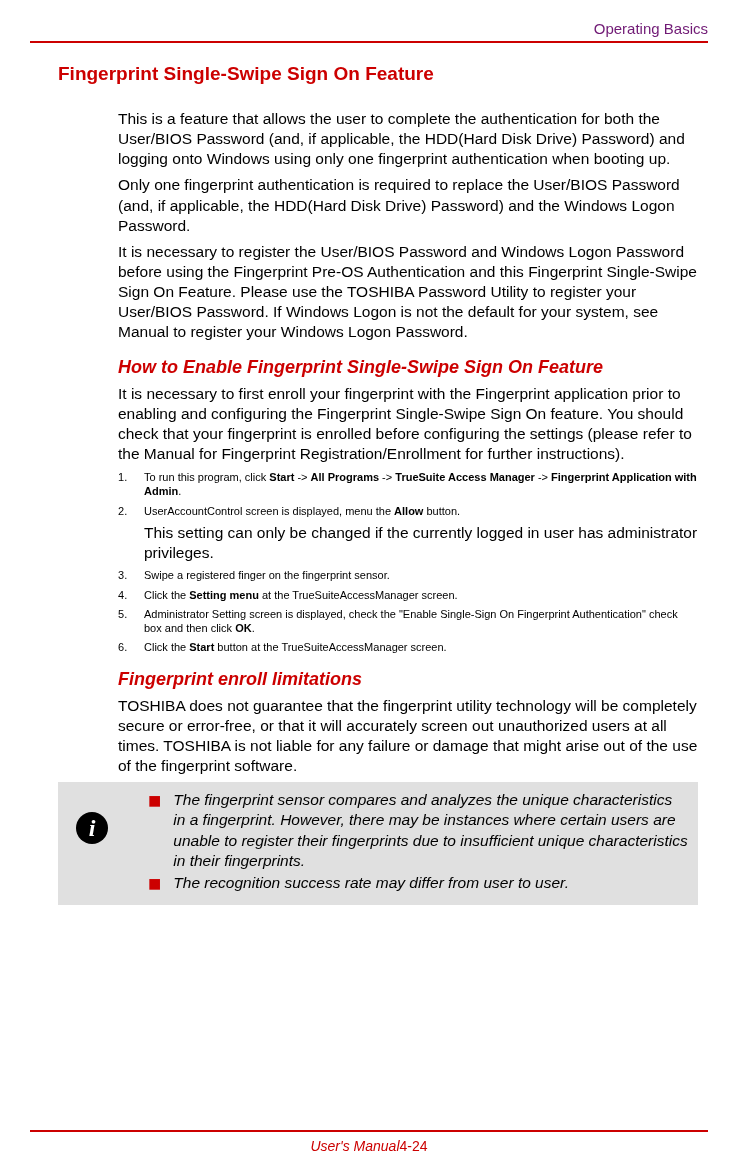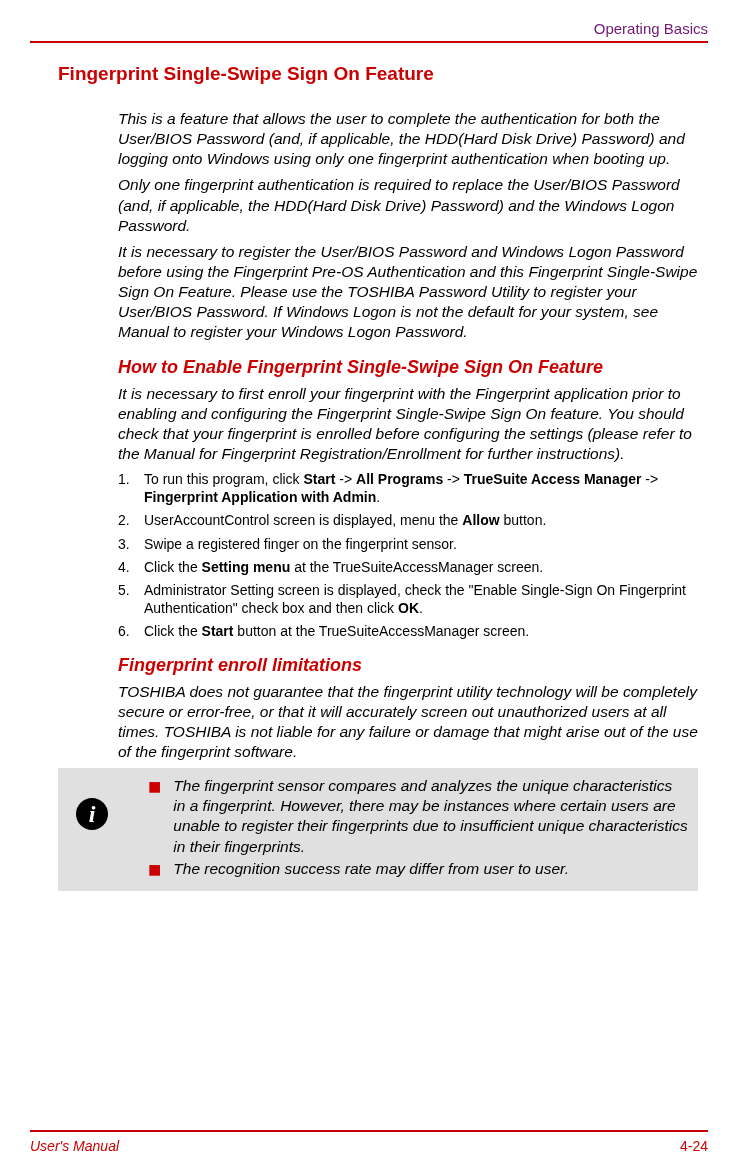--- a/index.html
+++ b/index.html
@@ -40,30 +40,29 @@
       font-style: italic;
       font-size: 18px;
       margin-bottom: 6px;
       margin-top: 14px;
     }
     .body-text {
       font-size: 15.5px;
       line-height: 1.3;
       margin-bottom: 6px;
       color: #000;
-      font-style: italic;
     }
     ol.steps {
       margin-left: 0;
       padding-left: 0;
       counter-reset: step-counter;
       list-style: none;
     }
     ol.steps > li {
-      font-size: 14px;
+      font-size: 11px;
       line-height: 1.3;
       margin-bottom: 5px;
       padding-left: 26px;
       position: relative;
     }
     ol.steps > li::before {
       counter-increment: step-counter;
       content: counter(step-counter) ".";
       position: absolute;
       left: 0;
@@ -124,21 +123,21 @@
       flex: 1;
     }
     .footer {
       position: absolute;
       bottom: 18px;
       left: 30px;
       right: 30px;
       border-top: 2px solid #cc0000;
       padding-top: 6px;
       display: flex;
-      justify-content: space-between;
+      justify-content: center;
       color: #cc0000;
       font-size: 14px;
     }
     .footer-left {
       font-style: italic;
     }
   </style>
 </head>
 <body>
 
@@ -152,20 +151,21 @@
   <p class="body-text">Only one fingerprint authentication is required to replace the User/BIOS Password (and, if applicable, the HDD(Hard Disk Drive) Password) and the Windows Logon Password.</p>
   <p class="body-text">It is necessary to register the User/BIOS Password and Windows Logon Password before using the Fingerprint Pre-OS Authentication and this Fingerprint Single-Swipe Sign On Feature. Please use the TOSHIBA Password Utility to register your User/BIOS Password. If Windows Logon is not the default for your system, see Manual to register your Windows Logon Password.</p>
 
   <div class="sub-heading">How to Enable Fingerprint Single-Swipe Sign On Feature</div>
   <p class="body-text">It is necessary to first enroll your fingerprint with the Fingerprint application prior to enabling and configuring the Fingerprint Single-Swipe Sign On feature. You should check that your fingerprint is enrolled before configuring the settings (please refer to the Manual for Fingerprint Registration/Enrollment for further instructions).</p>
 
   <ol class="steps">
     <li><span>To run this program, click </span><span class="bold">Start</span><span> -&gt; </span><span class="bold">All Programs</span><span> -&gt; </span><span class="bold">TrueSuite Access Manager</span><span> -&gt; </span><span class="bold">Fingerprint Application with Admin</span><span>.</span></li>
     <li><span>UserAccountControl screen is displayed, menu the </span><span class="bold">Allow</span><span> button.</span></li>
   </ol>
+  <div class="step-sub">This setting can only be changed if the currently logged in user has administrator privileges.</div>
   <ol class="steps" style="counter-reset: step-counter 2;">
     <li>Swipe a registered finger on the fingerprint sensor.</li>
     <li><span>Click the </span><span class="bold">Setting menu</span><span> at the TrueSuiteAccessManager screen.</span></li>
     <li><span>Administrator Setting screen is displayed, check the "Enable Single-Sign On Fingerprint Authentication" check box and then click </span><span class="bold">OK</span><span>.</span></li>
     <li><span>Click the </span><span class="bold">Start</span><span> button at the TrueSuiteAccessManager screen.</span></li>
   </ol>
 
   <div class="sub-heading">Fingerprint enroll limitations</div>
   <p class="body-text">TOSHIBA does not guarantee that the fingerprint utility technology will be completely secure or error-free, or that it will accurately screen out unauthorized users at all times. TOSHIBA is not liable for any failure or damage that might arise out of the use of the fingerprint software.</p>
 </div>

